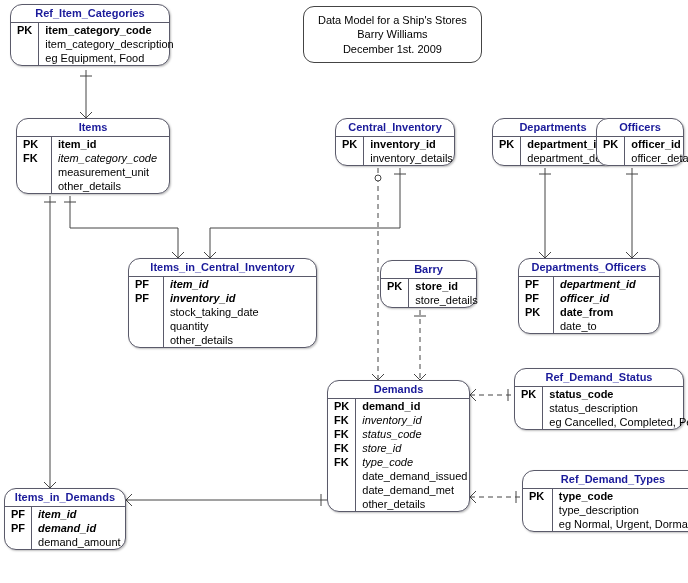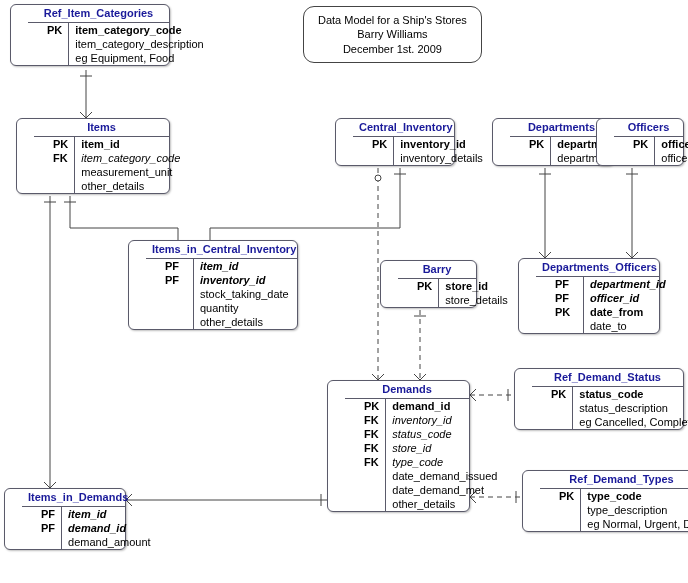--- a/index.html
+++ b/index.html
@@ -9,39 +9,37 @@
     height: 583px;
     background: #fff;
     font-family: Arial, Helvetica, sans-serif;
     font-size: 11px;
     color: #000;
     position: relative;
   }
   .entity {
     position: absolute;
     border: 1px solid #5a5a6a;
-    border-radius: 6px;
+    border-radius: 12px;
     background: #fff;
     box-shadow: 1px 1px 2px rgba(0,0,0,0.25);
     box-sizing: border-box;
-    padding-left: 17px;
   }
   .entity-title {
     text-align: center;
     font-weight: bold;
     color: #1a1a9a;
     padding: 2px 6px 3px 6px;
     border-bottom: 1px solid #5a5a6a;
     white-space: nowrap;
   }
   .entity-body {
     display: table;
     width: 100%;
     border-collapse: collapse;
-    margin-left: 13px;
   }
   .row {
     display: table-row;
   }
   .keycol, .attrcol {
     display: table-cell;
     padding: 1px 6px 1px 6px;
     vertical-align: top;
     white-space: nowrap;
   }
@@ -218,21 +216,21 @@
         <div class="keycol">PK</div>
         <div class="attrcol">officer_id</div>
       </div>
       <div class="row ">
         <div class="keycol"></div>
         <div class="attrcol">officer_details</div>
       </div>
     </div>
 </div>
 
-<div class="entity" style="left:128px; top:240px; width:170px;">
+<div class="entity" style="left:128px; top:258px; width:189px;">
   <div class="entity-title">Items_in_Central_Inventory</div>
   <div class="entity-body">
       <div class="row pf">
         <div class="keycol">PF</div>
         <div class="attrcol">item_id</div>
       </div>
       <div class="row pf">
         <div class="keycol">PF</div>
         <div class="attrcol">inventory_id</div>
       </div>

